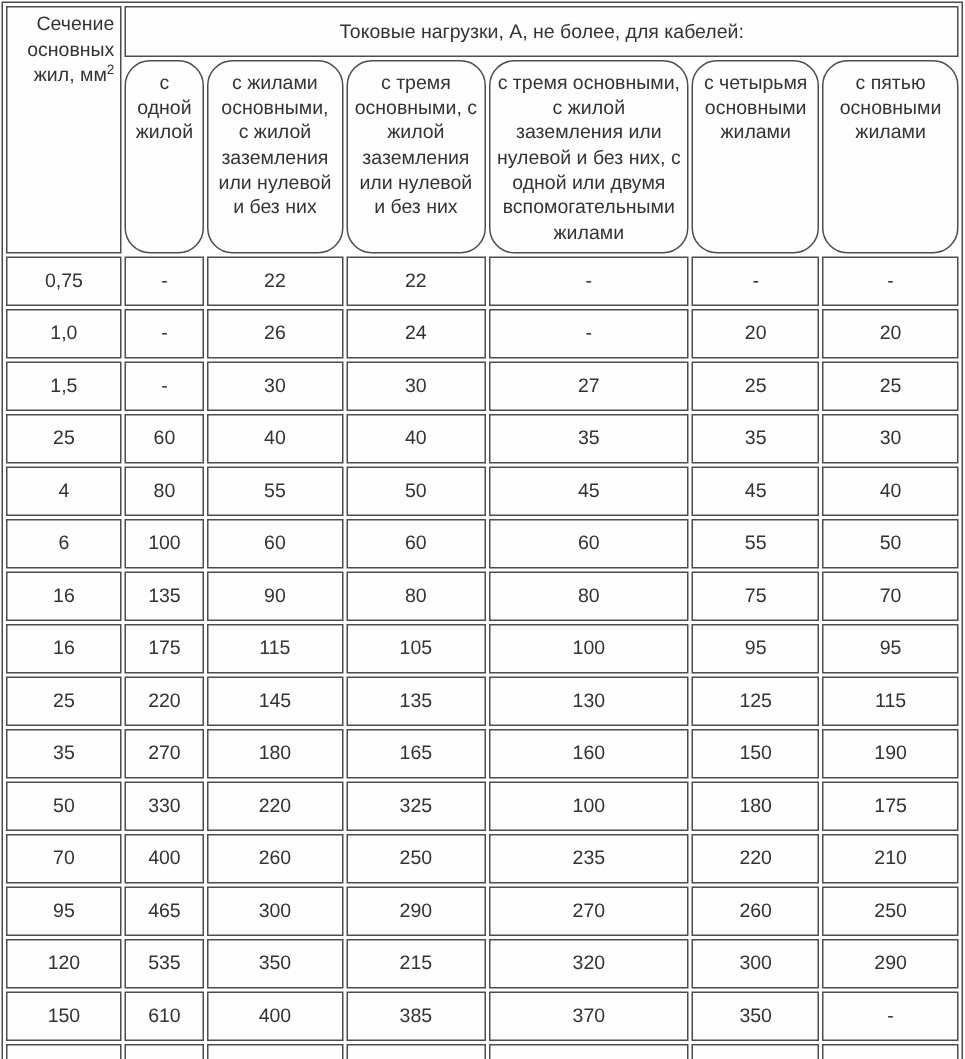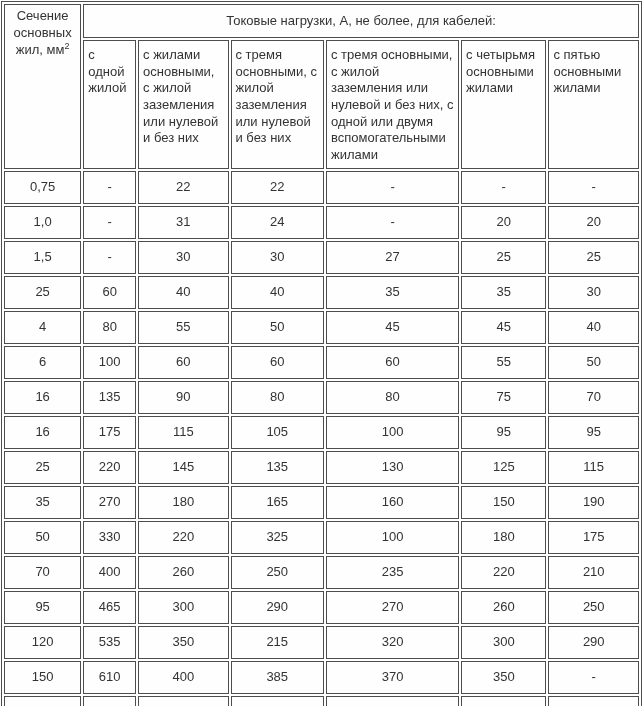--- a/index.html
+++ b/index.html
@@ -26,32 +26,34 @@
     line-height: 1.28;
   }
   table.load-table td {
     border: 1px solid #4d4d4d;
     background: #fefefe;
     padding: 3px 4px;
     overflow: hidden;
   }
   td.corner-cell {
     vertical-align: top;
-    text-align: center;
+    text-align: right;
     padding: 6px 6px 6px 9px;
   }
   td.top-header-cell {
     text-align: center;
     vertical-align: middle;
     height: 26px;
   }
   tr.col-headers-row td {
     vertical-align: top;
+    text-align: center;
     height: 118px;
     padding-top: 6px;
+    border-radius: 17px;
   }
   tbody.data-body td {
     text-align: center;
     vertical-align: middle;
     height: 25px;
   }
   sup.sq {
     font-size: 9px;
   }
 </style>
@@ -91,21 +93,21 @@
           <td>-</td>
           <td>22</td>
           <td>22</td>
           <td>-</td>
           <td>-</td>
           <td>-</td>
         </tr>
         <tr>
           <td>1,0</td>
           <td>-</td>
-          <td>31</td>
+          <td>26</td>
           <td>24</td>
           <td>-</td>
           <td>20</td>
           <td>20</td>
         </tr>
         <tr>
           <td>1,5</td>
           <td>-</td>
           <td>30</td>
           <td>30</td>

